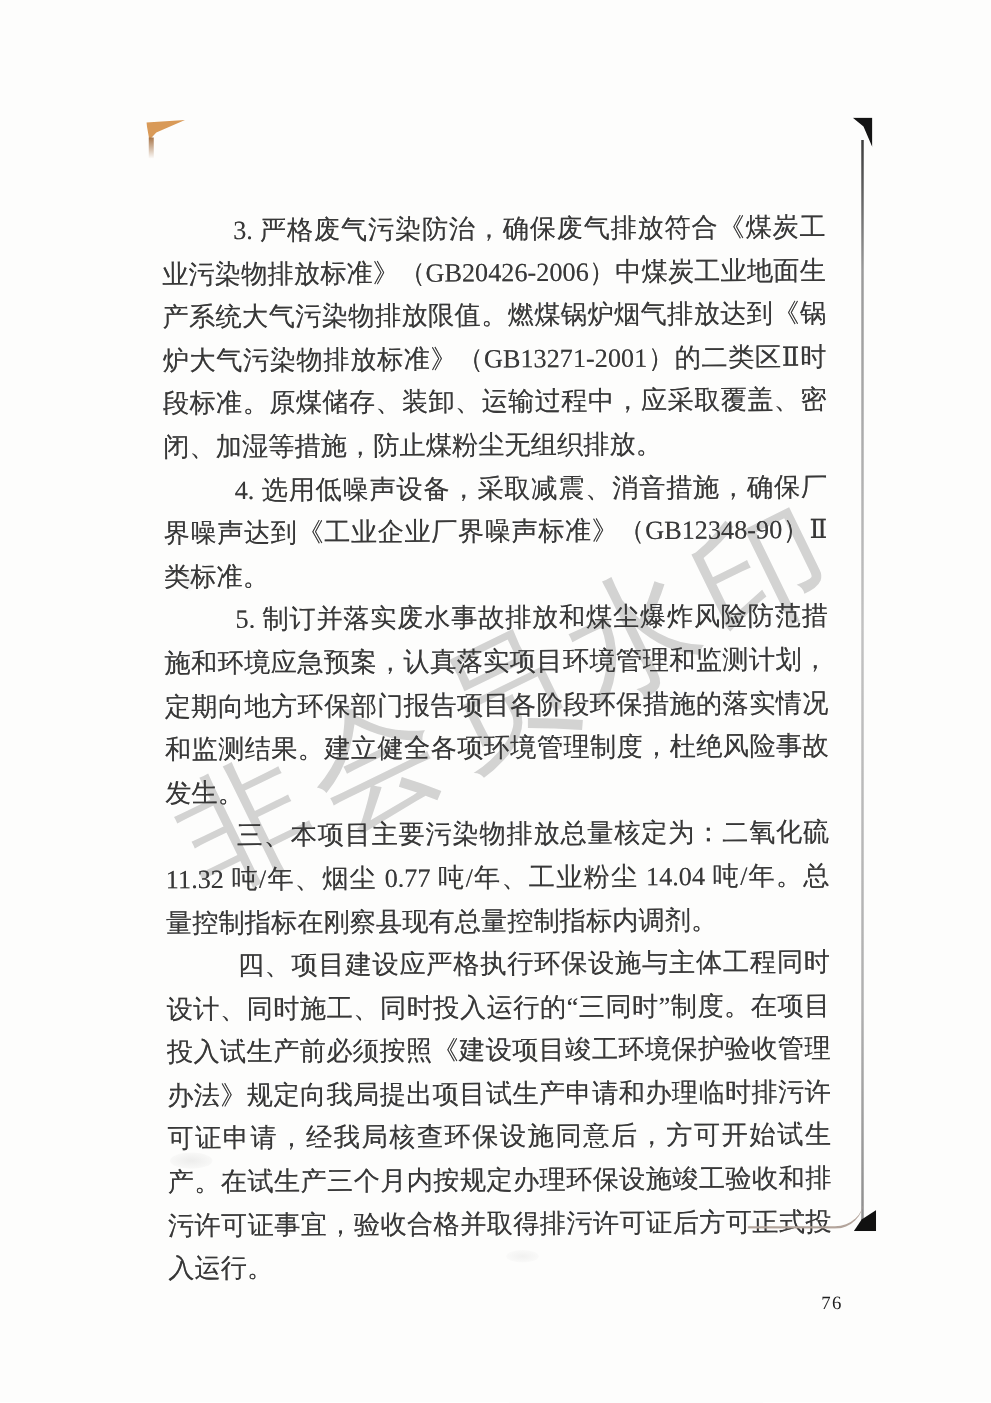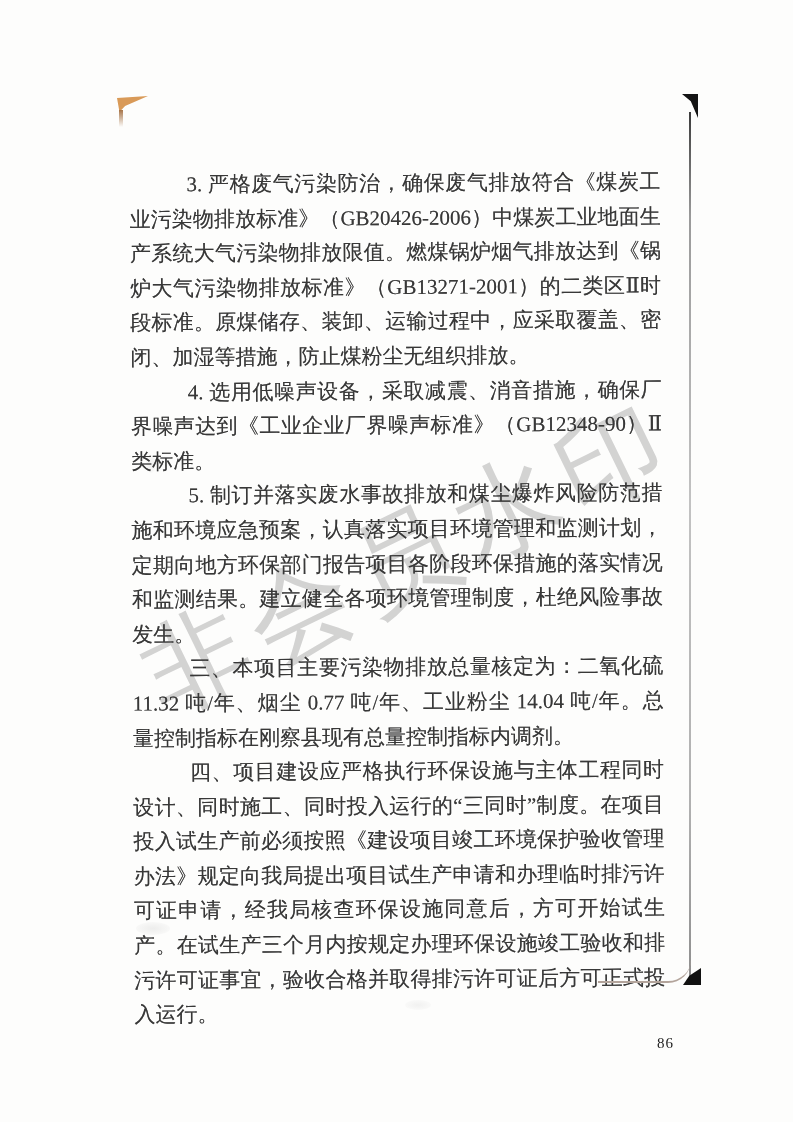--- a/index.html
+++ b/index.html
@@ -157,15 +157,15 @@
   <div class="br-corner"></div>
 
   <div class="text-block">
     <p>3. 严格废气污染防治，确保废气排放符合《煤炭工业污染物排放标准》（GB20426-2006）中煤炭工业地面生产系统大气污染物排放限值。燃煤锅炉烟气排放达到《锅炉大气污染物排放标准》（GB13271-2001）的二类区Ⅱ时段标准。原煤储存、装卸、运输过程中，应采取覆盖、密闭、加湿等措施，防止煤粉尘无组织排放。</p>
     <p>4. 选用低噪声设备，采取减震、消音措施，确保厂界噪声达到《工业企业厂界噪声标准》（GB12348-90）Ⅱ类标准。</p>
     <p>5. 制订并落实废水事故排放和煤尘爆炸风险防范措施和环境应急预案，认真落实项目环境管理和监测计划，定期向地方环保部门报告项目各阶段环保措施的落实情况和监测结果。建立健全各项环境管理制度，杜绝风险事故发生。</p>
     <p>三、本项目主要污染物排放总量核定为：二氧化硫 11.32 吨/年、烟尘 0.77 吨/年、工业粉尘 14.04 吨/年。总量控制指标在刚察县现有总量控制指标内调剂。</p>
     <p>四、项目建设应严格执行环保设施与主体工程同时设计、同时施工、同时投入运行的“三同时”制度。在项目投入试生产前必须按照《建设项目竣工环境保护验收管理办法》规定向我局提出项目试生产申请和办理临时排污许可证申请，经我局核查环保设施同意后，方可开始试生产。在试生产三个月内按规定办理环保设施竣工验收和排污许可证事宜，验收合格并取得排污许可证后方可正式投入运行。</p>
   </div>
 
-  <div class="page-number">86</div>
+  <div class="page-number">76</div>
 
 </div>
 
 </body></html>

